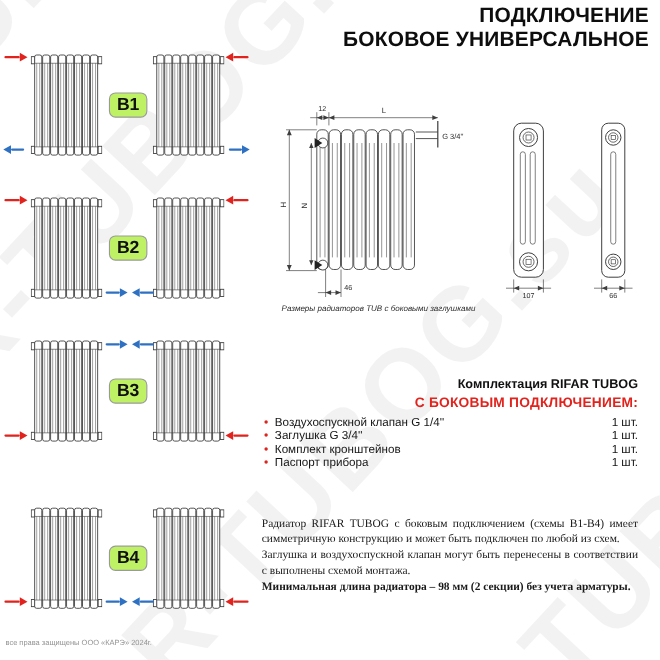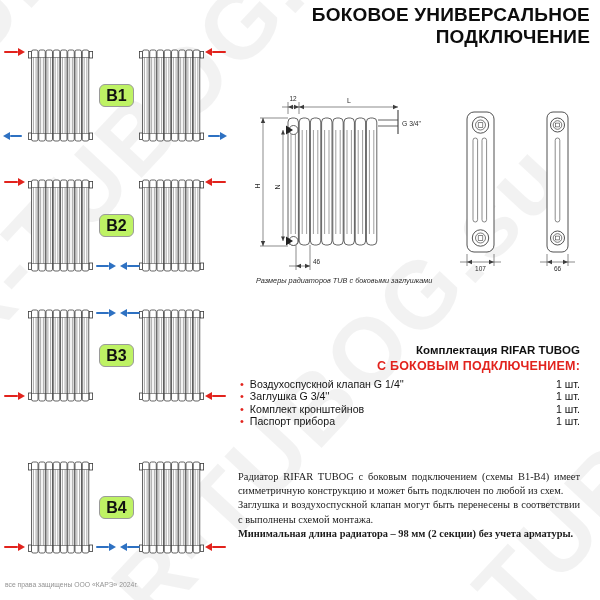--- a/index.html
+++ b/index.html
@@ -99,22 +99,22 @@
     </symbol>
     <g id="dsec">
       <rect x="0" y="0" width="10.4" height="127" rx="4" fill="#fff" stroke="#3d3d3d" stroke-width="0.8"></rect>
       <line x1="3" y1="12" x2="3" y2="116" stroke="#3d3d3d" stroke-width="0.5"></line>
       <line x1="7.4" y1="12" x2="7.4" y2="116" stroke="#3d3d3d" stroke-width="0.5"></line>
     </g>
   </defs>
 </svg>
 
 <div class="title">
+  <div>ПОДКЛЮЧЕНИЕ</div>
   <div>БОКОВОЕ УНИВЕРСАЛЬНОЕ</div>
-  <div>ПОДКЛЮЧЕНИЕ</div>
 </div>
 
 <div class="scheme s1">
   <svg class="rad l" width="65" height="95" viewBox="0 0 65 95">
       <use href="#radiator-front"></use>
     </svg>
   <svg class="rad r" width="65" height="95" viewBox="0 0 65 95">
       <use href="#radiator-front"></use>
     </svg>
   <div class="scheme-label">B1</div>

